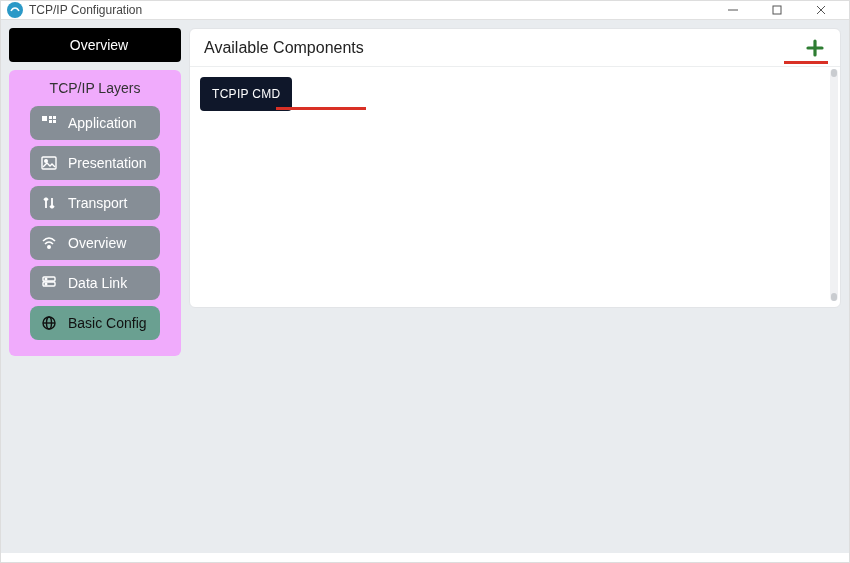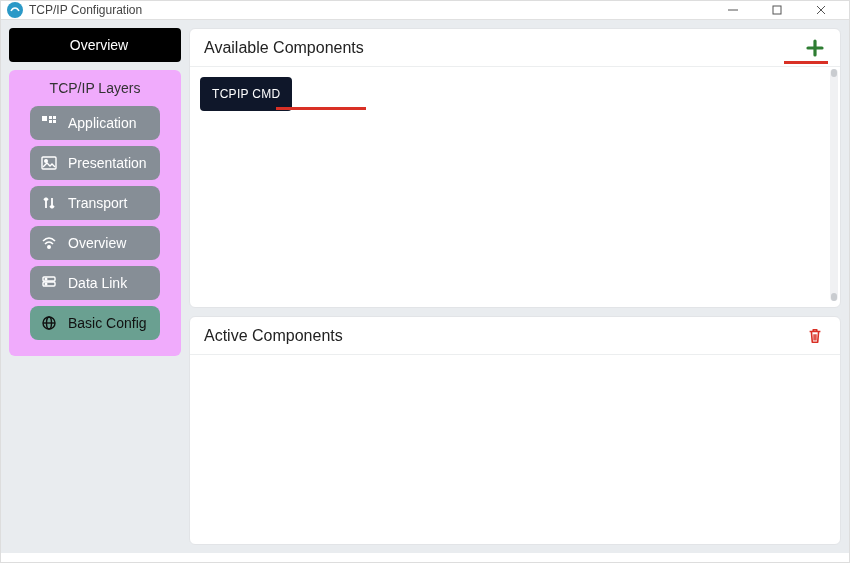--- a/index.html
+++ b/index.html
@@ -325,28 +325,15 @@
           </div>
         </div>
         <div class="red-underline-chip"></div>
       </div>
       <div class="scrollbar-stub">
         <div class="thumb-top"></div>
         <div class="thumb-bottom"></div>
       </div>
     </div>
 
-    <div class="panel active-p">
-      <div class="panel-header">
-        <span>Active Components</span>
-        <span class="action-icon trash-svg">
-          <svg viewBox="0 0 20 20" width="18" height="18">
-              <path d="M4 5h12M8 5V3h4v2M6 5l1 12h6l1-12" fill="none" stroke="#d93025" stroke-width="1.8" stroke-linejoin="round"></path>
-              <line x1="9" y1="8" x2="9" y2="15" stroke="#d93025" stroke-width="1.6"></line>
-              <line x1="11" y1="8" x2="11" y2="15" stroke="#d93025" stroke-width="1.6"></line>
-            </svg>
-        </span>
-      </div>
-      <div class="panel-body"></div>
-    </div>
 
   </div>
 </div>
 
 </body></html>

